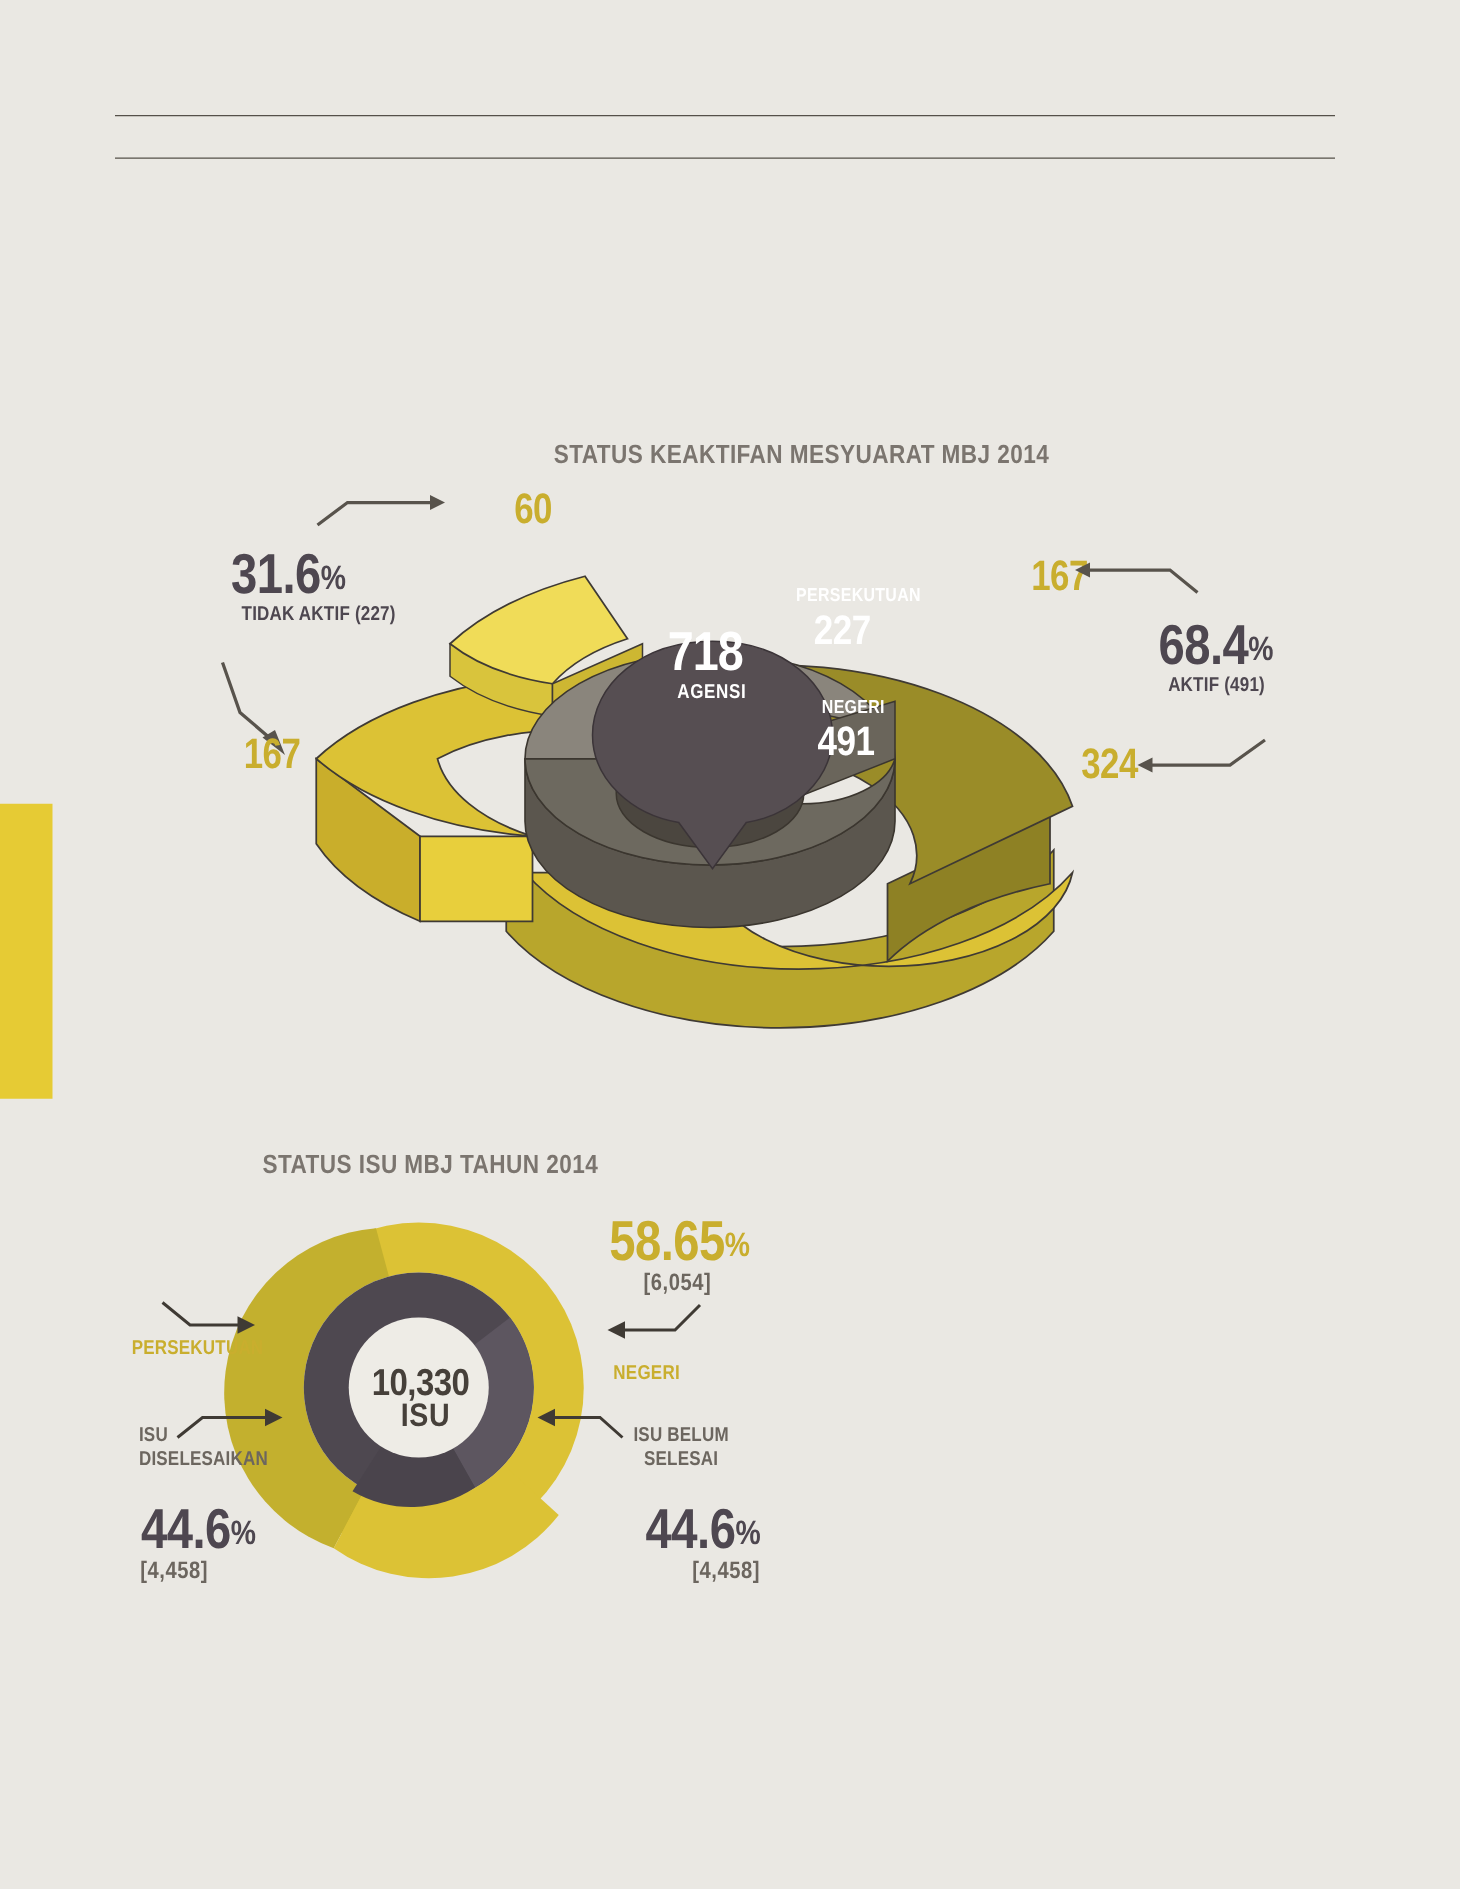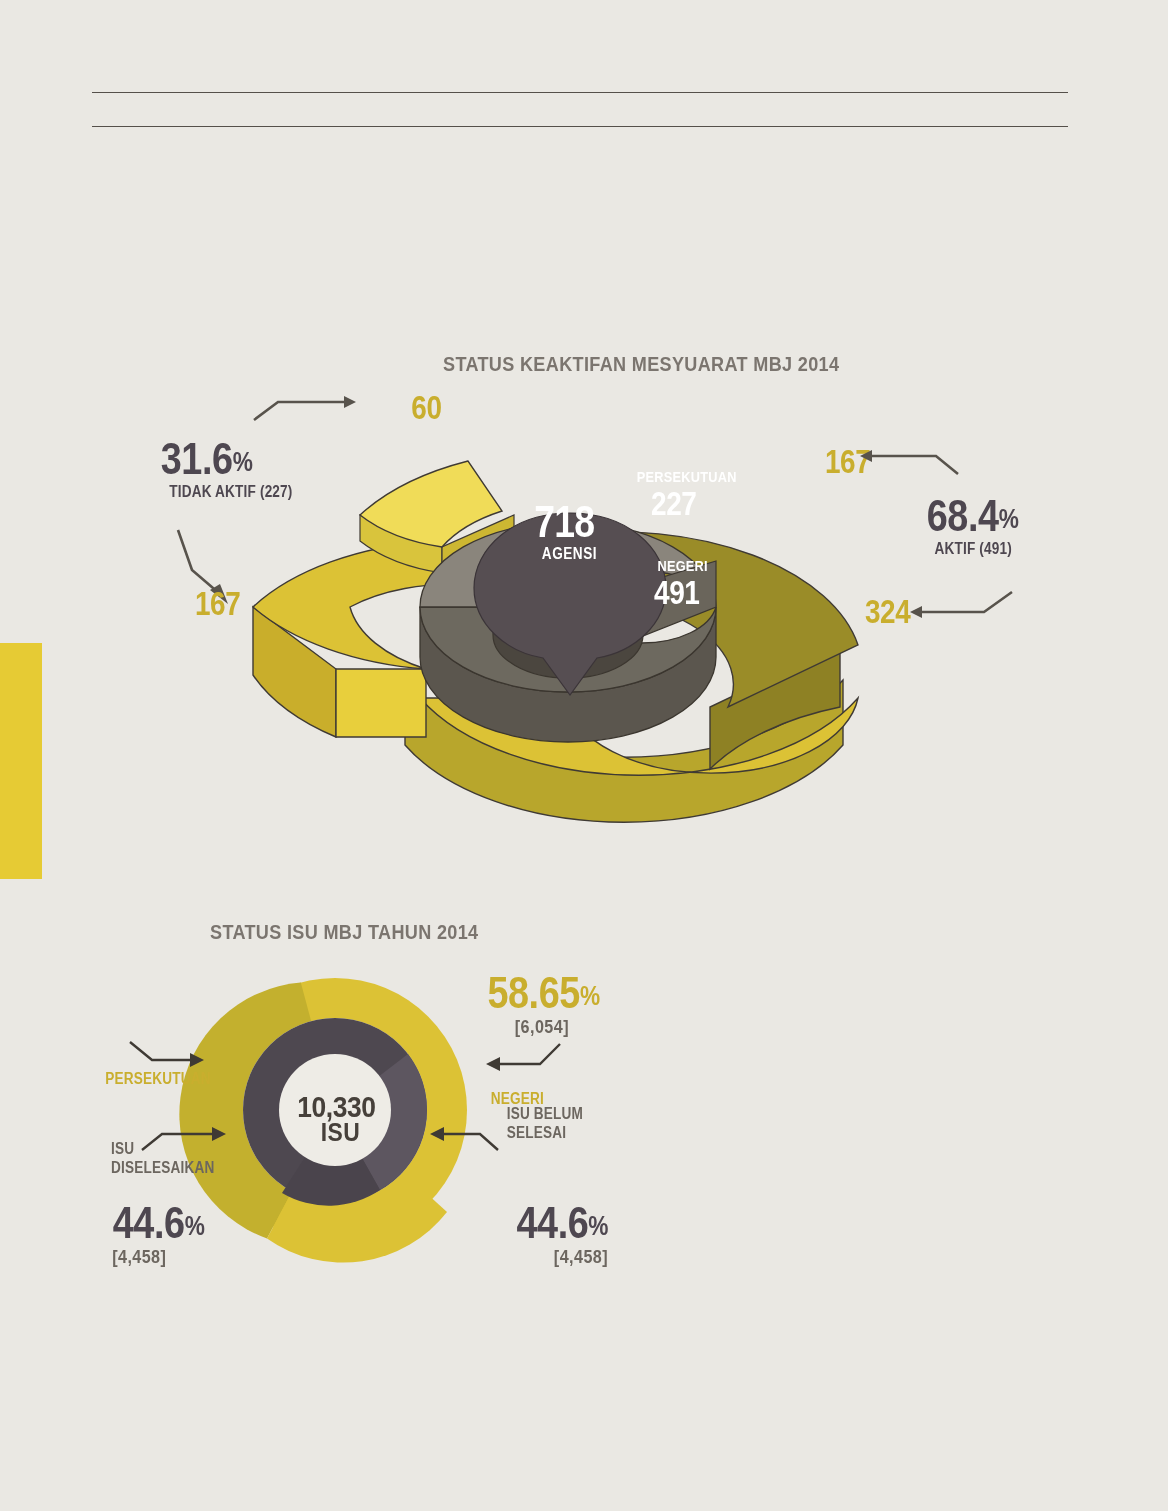--- a/index.html
+++ b/index.html
@@ -207,21 +207,21 @@
   <div class="pos white-on-pie badge-cap" style="left:537px; top:545px;">AGENSI</div>
 
   <div class="pos" style="left:360px; top:388px;margin-left:48px;">
     <span class="num-gold" style="display:inline-block;">60</span>
   </div>
   <svg class="pos" style="left:252px; top:396px;" width="110" height="26">
     <path d="M2,24 L26,6 L94,6" fill="none" stroke="#58534c" stroke-width="2.6"></path>
     <path d="M92,0 L104,6 L92,12 Z" fill="#58534c"></path>
   </svg>
 
-  <div class="pos" style="left:152px; top:438px; width:230px;">
+  <div class="pos" style="left:176px; top:438px; width:230px;">
     <div class="pct-big dark" style="display:inline-block;"><span>31.6</span><span class="sym">%</span></div>
     <div class="sub-lbl dark" style="margin-top:2px;">TIDAK AKTIF (227)</div>
   </div>
 
   <svg class="pos" style="left:176px; top:528px;" width="66" height="82">
     <path d="M2,2 L16,42 L44,66" fill="none" stroke="#58534c" stroke-width="2.6"></path>
     <path d="M34,62 L52,76 L44,56 Z" fill="#58534c"></path>
   </svg>
   <div class="pos num-gold" style="left:190px; top:584px;">167</div>
 
@@ -296,21 +296,21 @@
   </div>
   <div class="pos" style="left:104px; top:1202px;">
     <div class="pct-big dark" style="display:inline-block;"><span>44.6</span><span class="sym">%</span></div>
     <div class="bracket" style="margin-top:1px;">[4,458]</div>
   </div>
 
   <svg class="pos" style="left:428px; top:1130px;" width="72" height="26">
     <path d="M70,20 L52,4 L14,4" fill="none" stroke="#3f3a34" stroke-width="2.4"></path>
     <path d="M16,-3 L2,4 L16,11 Z" fill="#3f3a34"></path>
   </svg>
-  <div class="pos" style="left:500px; top:1105px;">
+  <div class="pos" style="left:500px; top:1140px;text-align:center;">
     <div class="sub-lbl grey">ISU BELUM</div>
     <div class="sub-lbl grey" style="margin-top:1px;">SELESAI</div>
   </div>
   <div class="pos" style="left:478px; top:1202px; width:130px; text-align:right;">
     <div class="pct-big dark" style="display:inline-block; transform-origin:right center;"><span>44.6</span><span class="sym">%</span></div>
     <div class="bracket" style="margin-top:1px; transform-origin:right center;">[4,458]</div>
   </div>
 
 </div>
 

